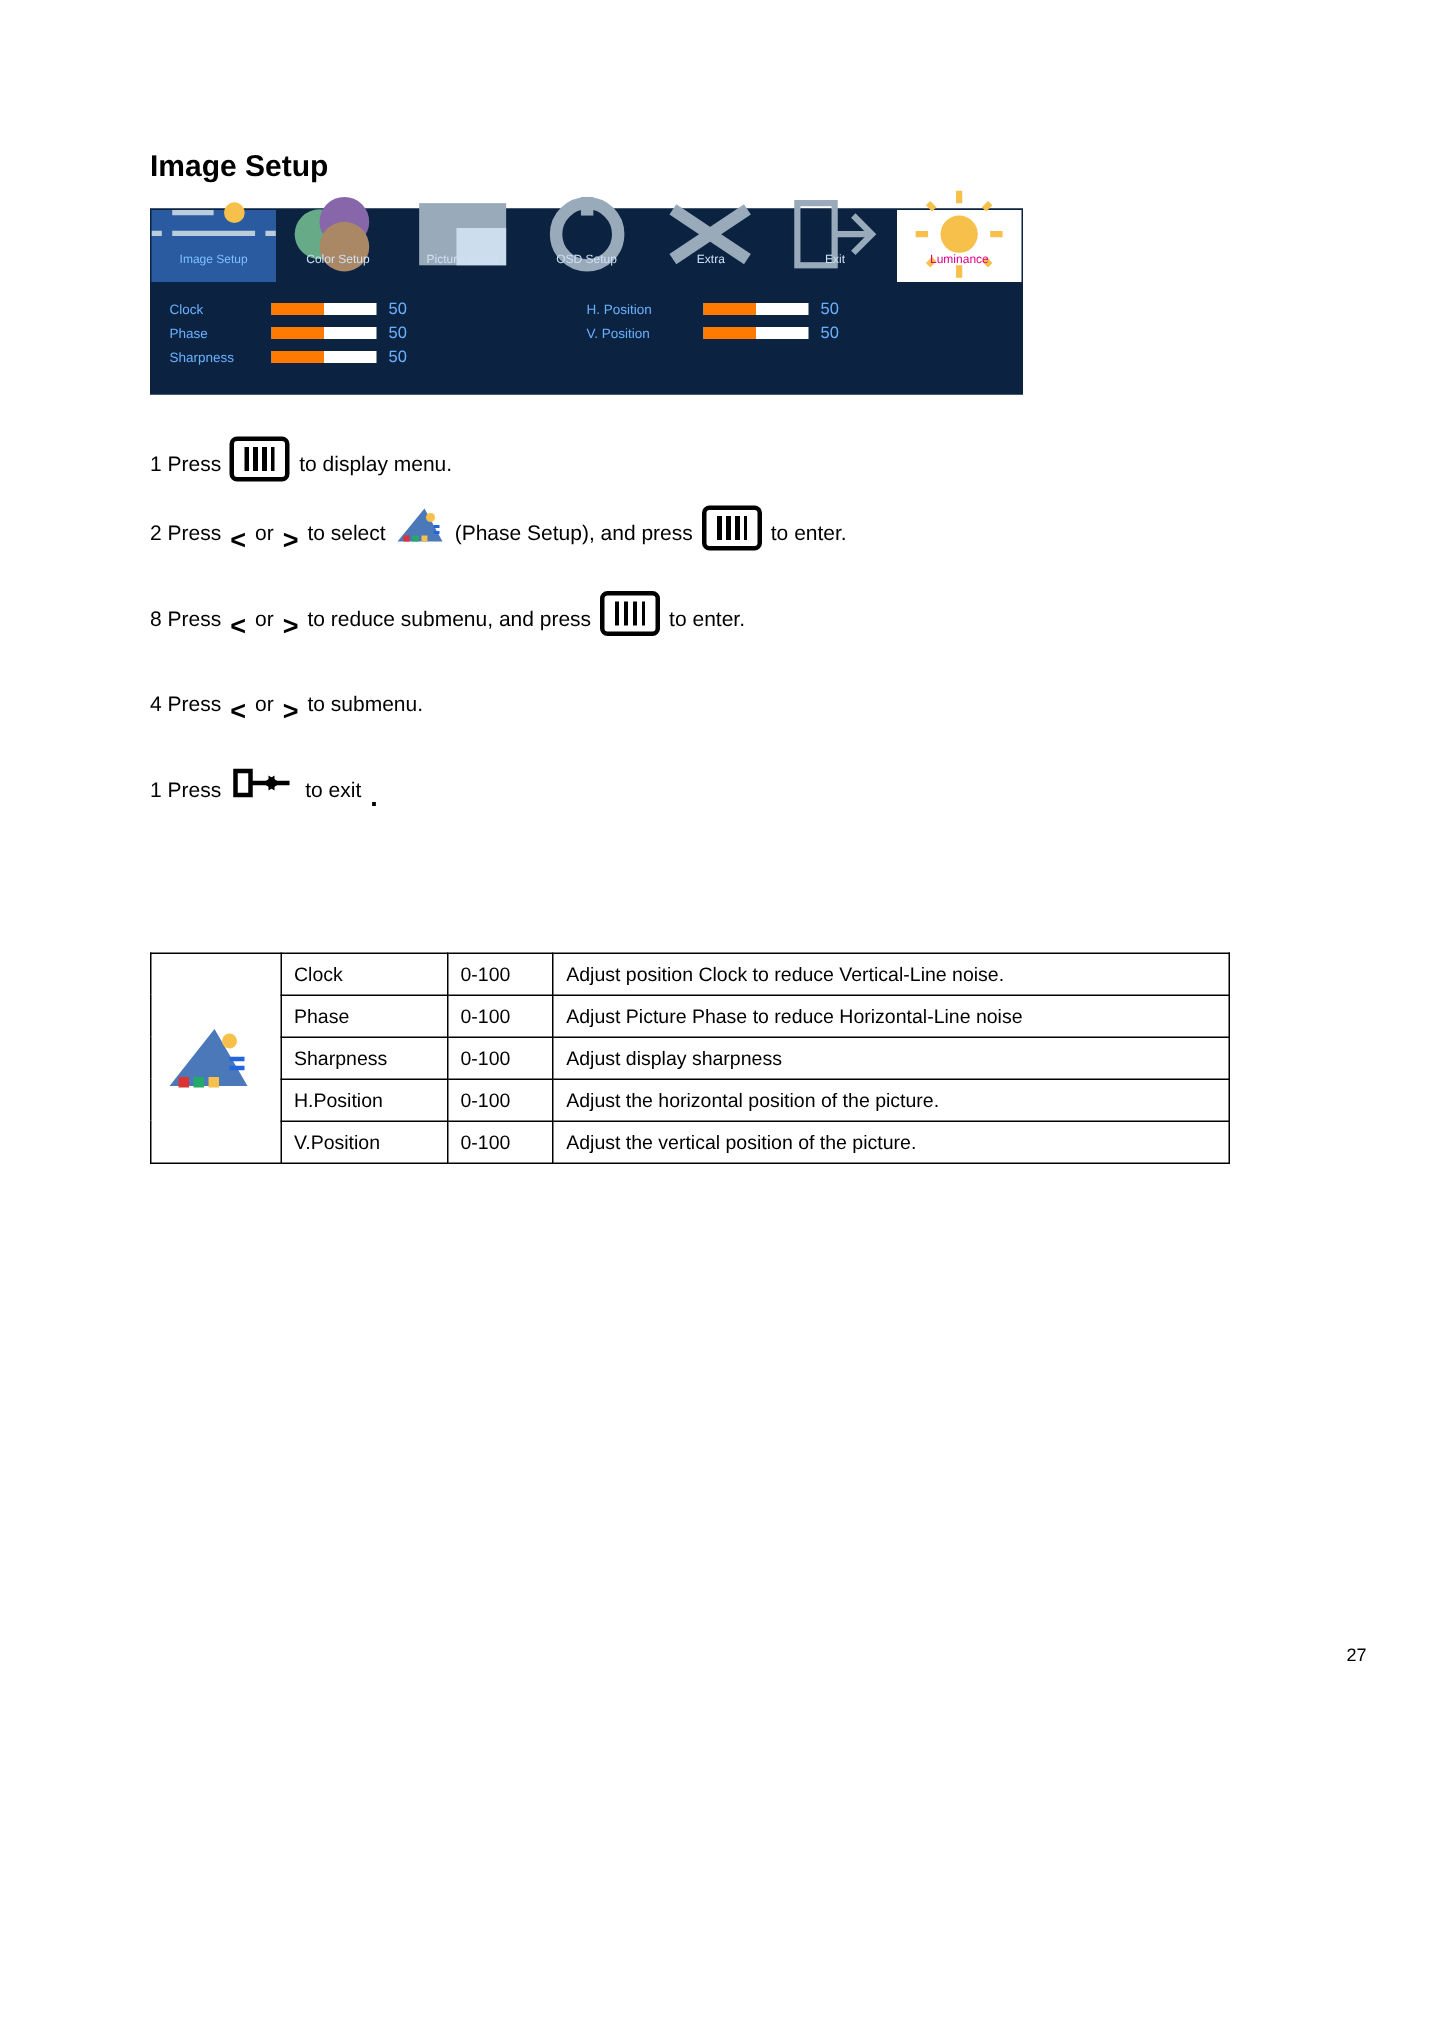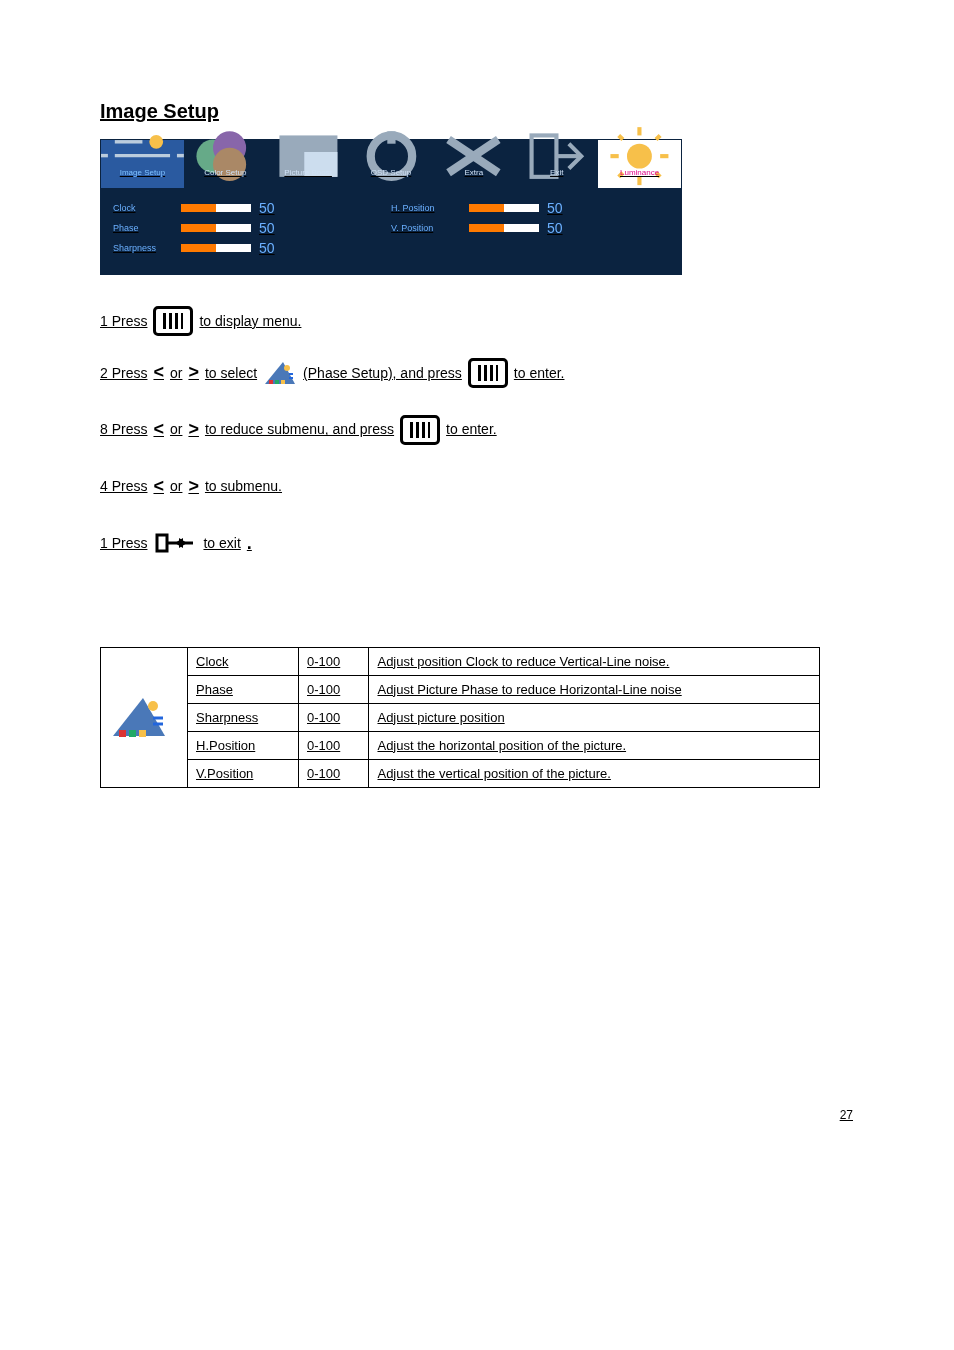--- a/index.html
+++ b/index.html
@@ -4,22 +4,21 @@
 <style>
   body {
     margin: 0;
     padding: 0;
     font-family: Arial, Helvetica, sans-serif;
     background: #fff;
     color: #000;
     width: 954px;
   }
   .page {
-    padding: 100px 101px 40px 100px;
-    text-decoration: underline;
+    padding: 100px 43px 40px 100px;
   }
   h2.title {
     font-size: 20px;
     font-weight: bold;
     margin: 0 0 16px 0;
   }
 
   
   .osd {
     width: 580px;
@@ -78,32 +77,32 @@
     position: relative;
   }
   .bar .fill {
     position: absolute;
     left: 0; top: 0; bottom: 0;
     background: #ff7a00;
   }
   .val {
     width: 24px;
     color: #6bb0ff;
-    font-size: 14px;
+    font-size: 11px;
   }
 
   
   .steps {
     margin-top: 28px;
     font-size: 14px;
     line-height: 2.6;
   }
   .step {
     display: flex;
-    align-items: center;
+    align-items: flex-start;
     flex-wrap: wrap;
     gap: 6px;
     margin: 10px 0;
   }
   .icon-menu {
     display: inline-flex;
     align-items: center;
     justify-content: center;
     width: 34px;
     height: 24px;
@@ -374,21 +373,21 @@
       <td>Adjust position Clock to reduce Vertical-Line noise.</td>
     </tr>
     <tr>
       <td>Phase</td>
       <td>0-100</td>
       <td>Adjust Picture Phase to reduce Horizontal-Line noise</td>
     </tr>
     <tr>
       <td>Sharpness</td>
       <td>0-100</td>
-      <td>Adjust picture position</td>
+      <td>Adjust display sharpness</td>
     </tr>
     <tr>
       <td>H.Position</td>
       <td>0-100</td>
       <td>Adjust the horizontal position of the picture.</td>
     </tr>
     <tr>
       <td>V.Position</td>
       <td>0-100</td>
       <td>Adjust the vertical position of the picture.</td>

